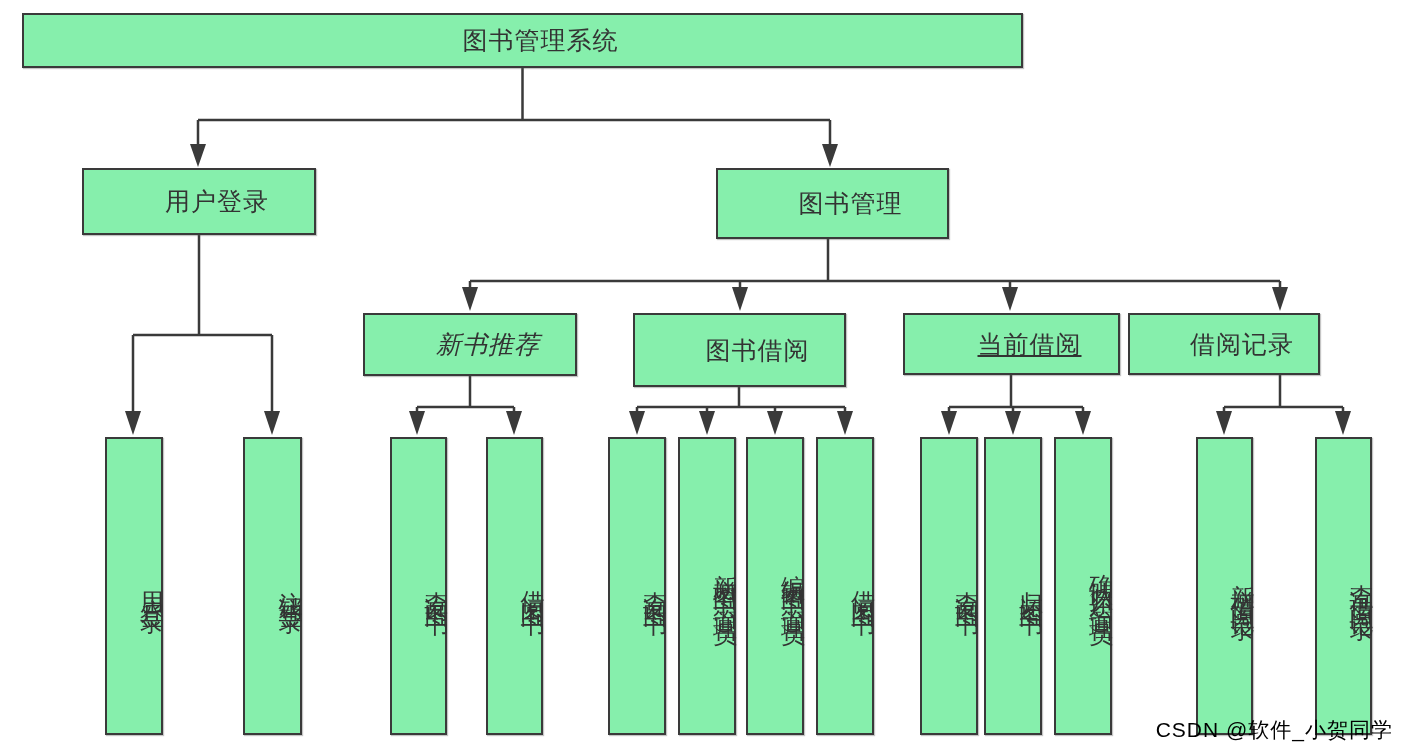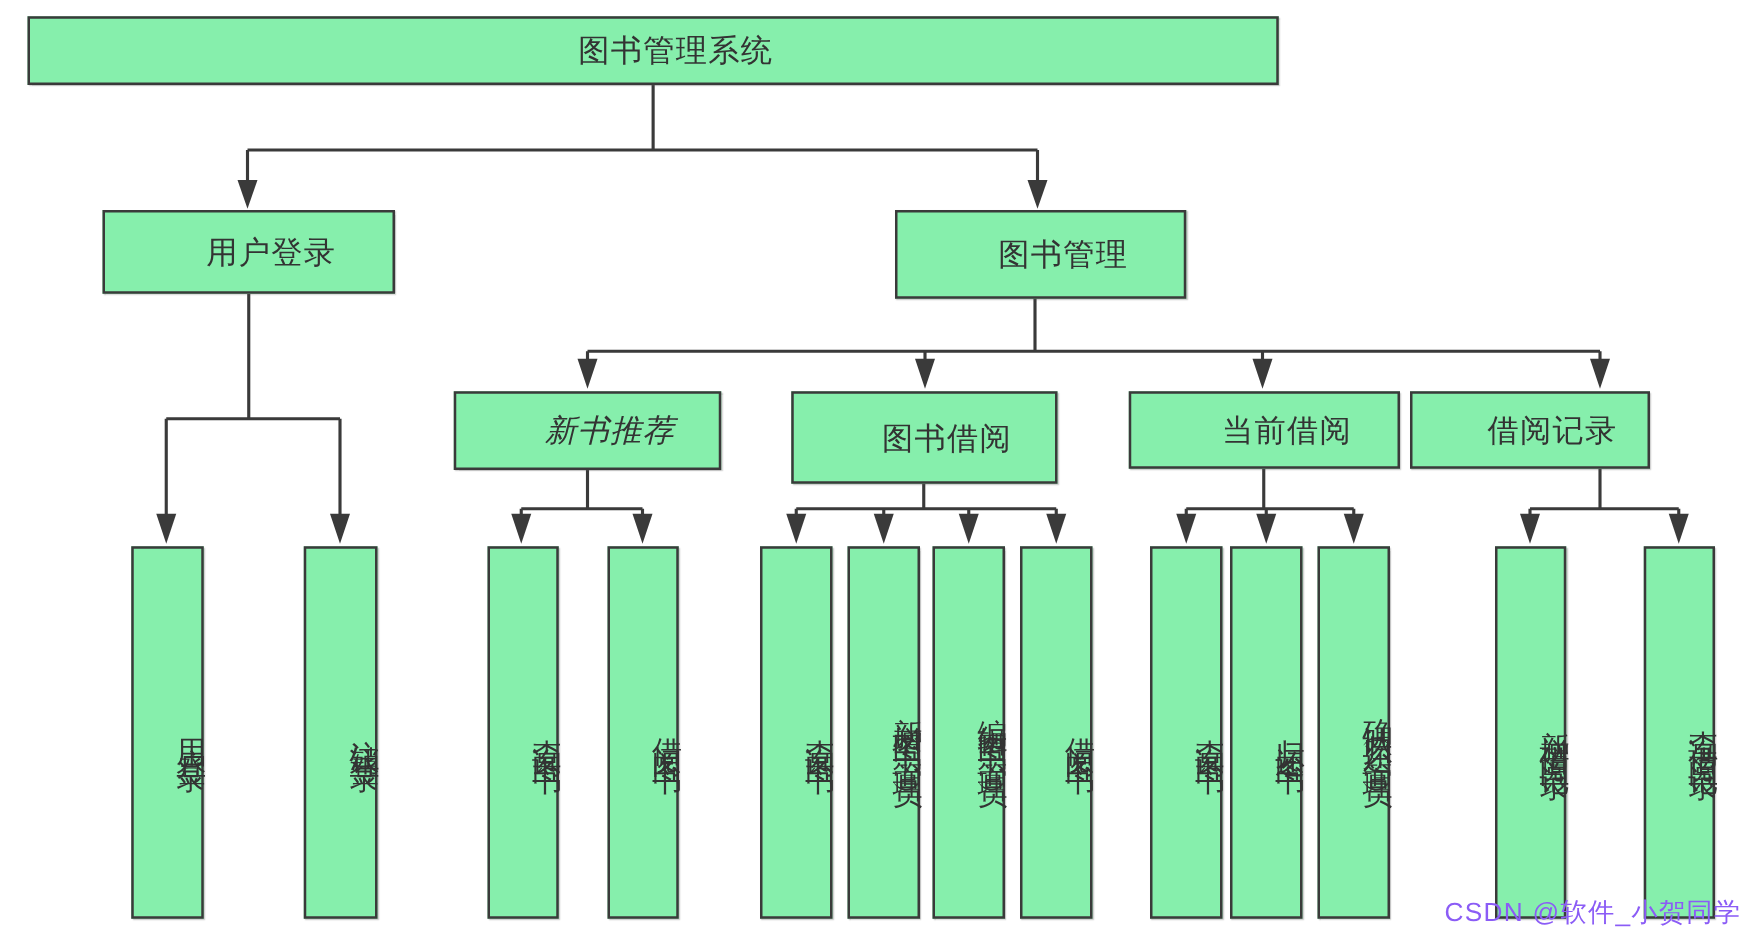--- a/index.html
+++ b/index.html
@@ -44,21 +44,21 @@
     text-orientation: mixed;
     font-size: 24px;
     letter-spacing: 7px;
     line-height: 1;
   }
   .watermark {
     position: absolute;
     right: 12px;
     top: 716px;
     font-size: 21px;
-    color: #8b5cf6;
+    color: #000000;
     letter-spacing: 1px;
     white-space: nowrap;
     z-index: 5;
     margin-left: 14px;
   }
   .stroke { stroke: #3a3a3a; stroke-width: 2.5; fill: none; }
   .arrow  { fill: #3a3a3a; stroke: none; }
 </style>
 </head>
 <body>
@@ -125,21 +125,21 @@
   <div class="node h-node" style="left:716px; top:168px; width:233px; height:71px;">
     <span>图书管理</span>
   </div>
 
   <div class="node h-node" style="left:363px; top:313px; width:214px; height:63px;font-style:italic;">
     <span>新书推荐</span>
   </div>
   <div class="node h-node" style="left:633px; top:313px; width:213px; height:74px;">
     <span>图书借阅</span>
   </div>
-  <div class="node h-node" style="left:903px; top:313px; width:217px; height:62px;">
+  <div class="node h-node" style="left:903px; top:313px; width:217px; height:62px;text-decoration:underline;">
     <span>当前借阅</span>
   </div>
   <div class="node h-node" style="left:1128px; top:313px; width:192px; height:62px;">
     <span>借阅记录</span>
   </div>
 
   <div class="node v-node" style="left:105px; top:437px; width:58px; height:298px;">
     <span>用户登录</span>
   </div>
   <div class="node v-node" style="left:243px; top:437px; width:59px; height:298px;">

